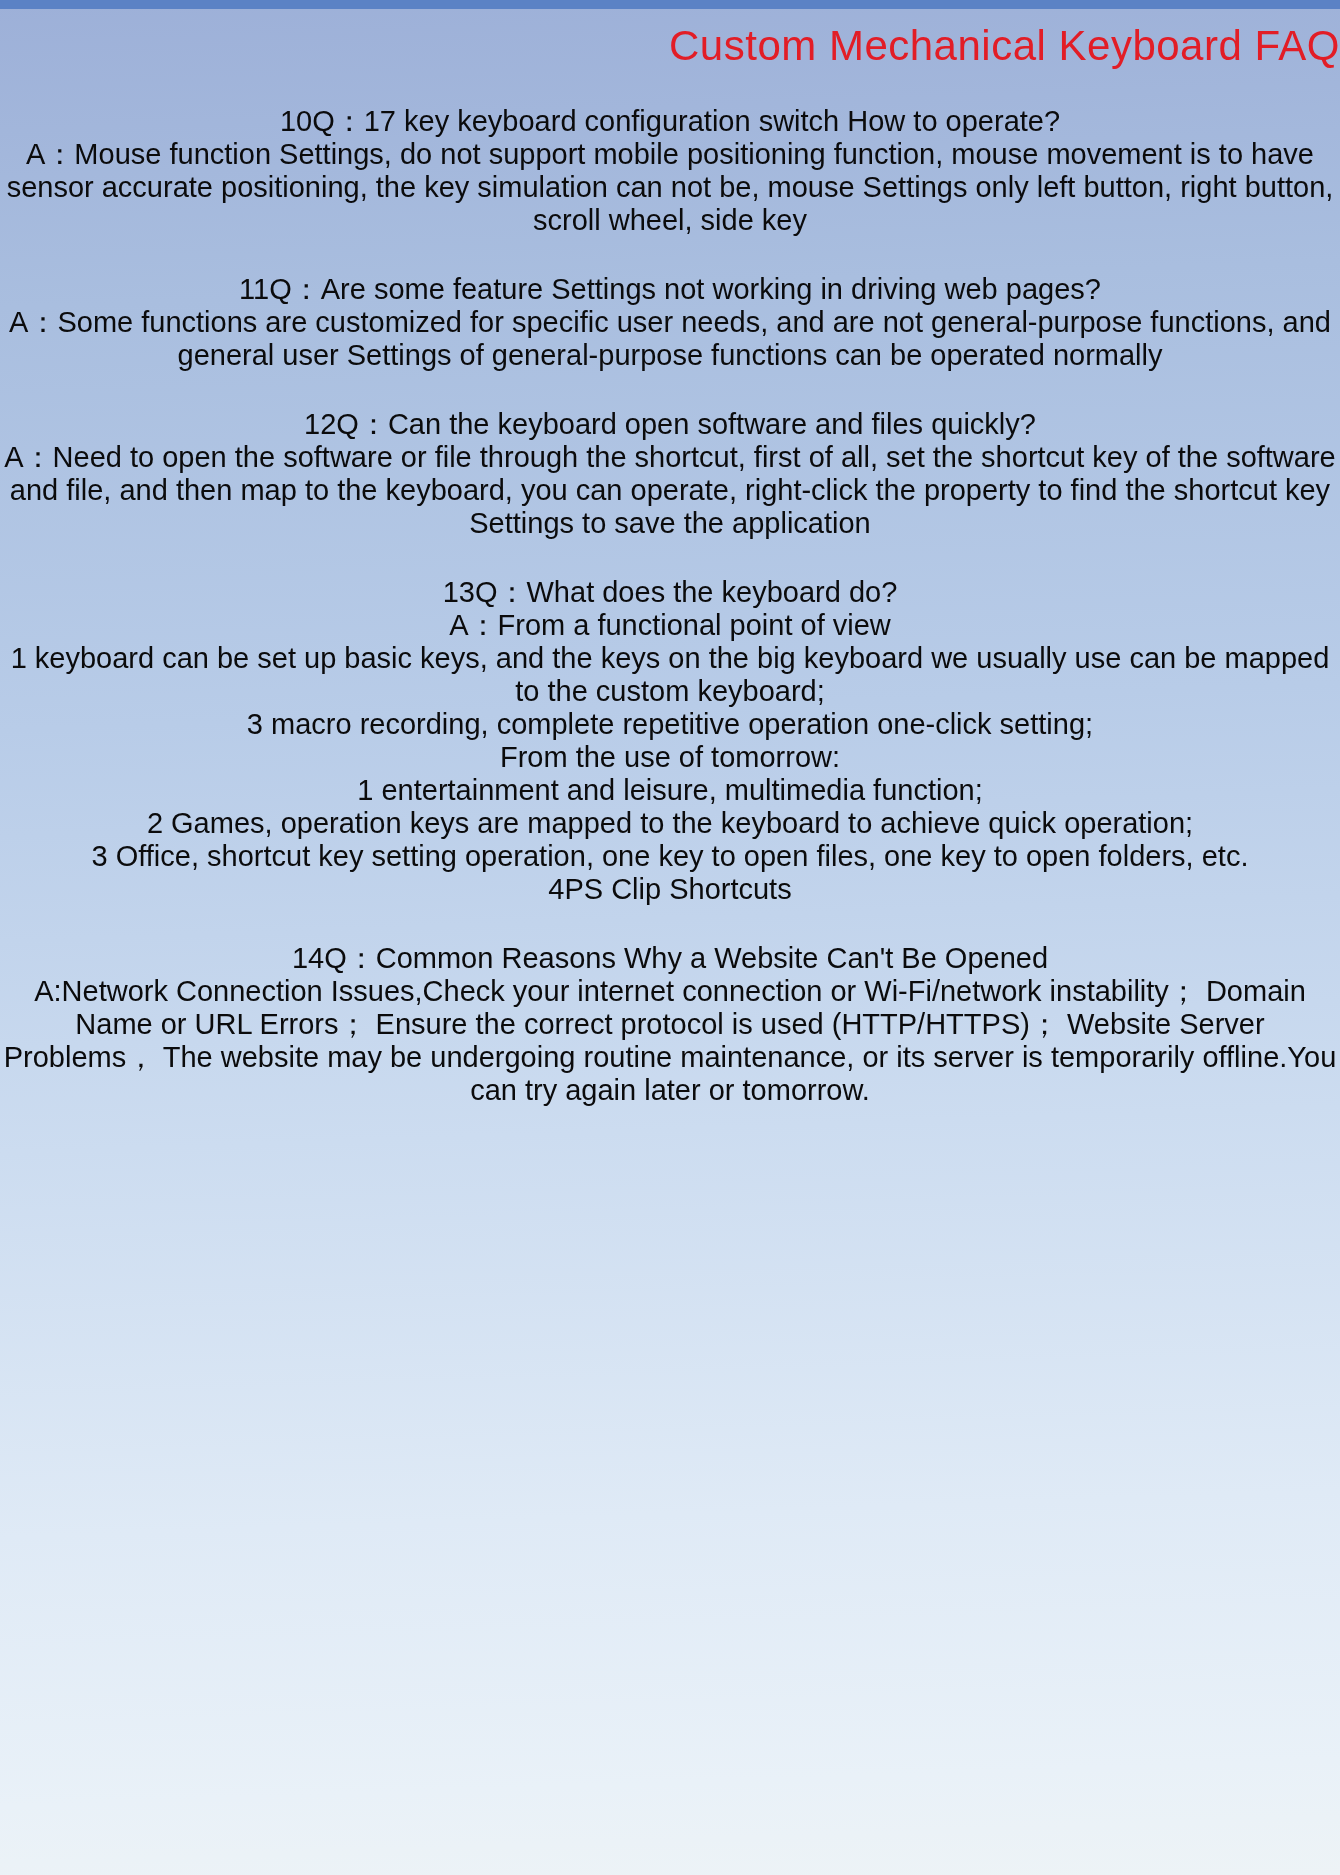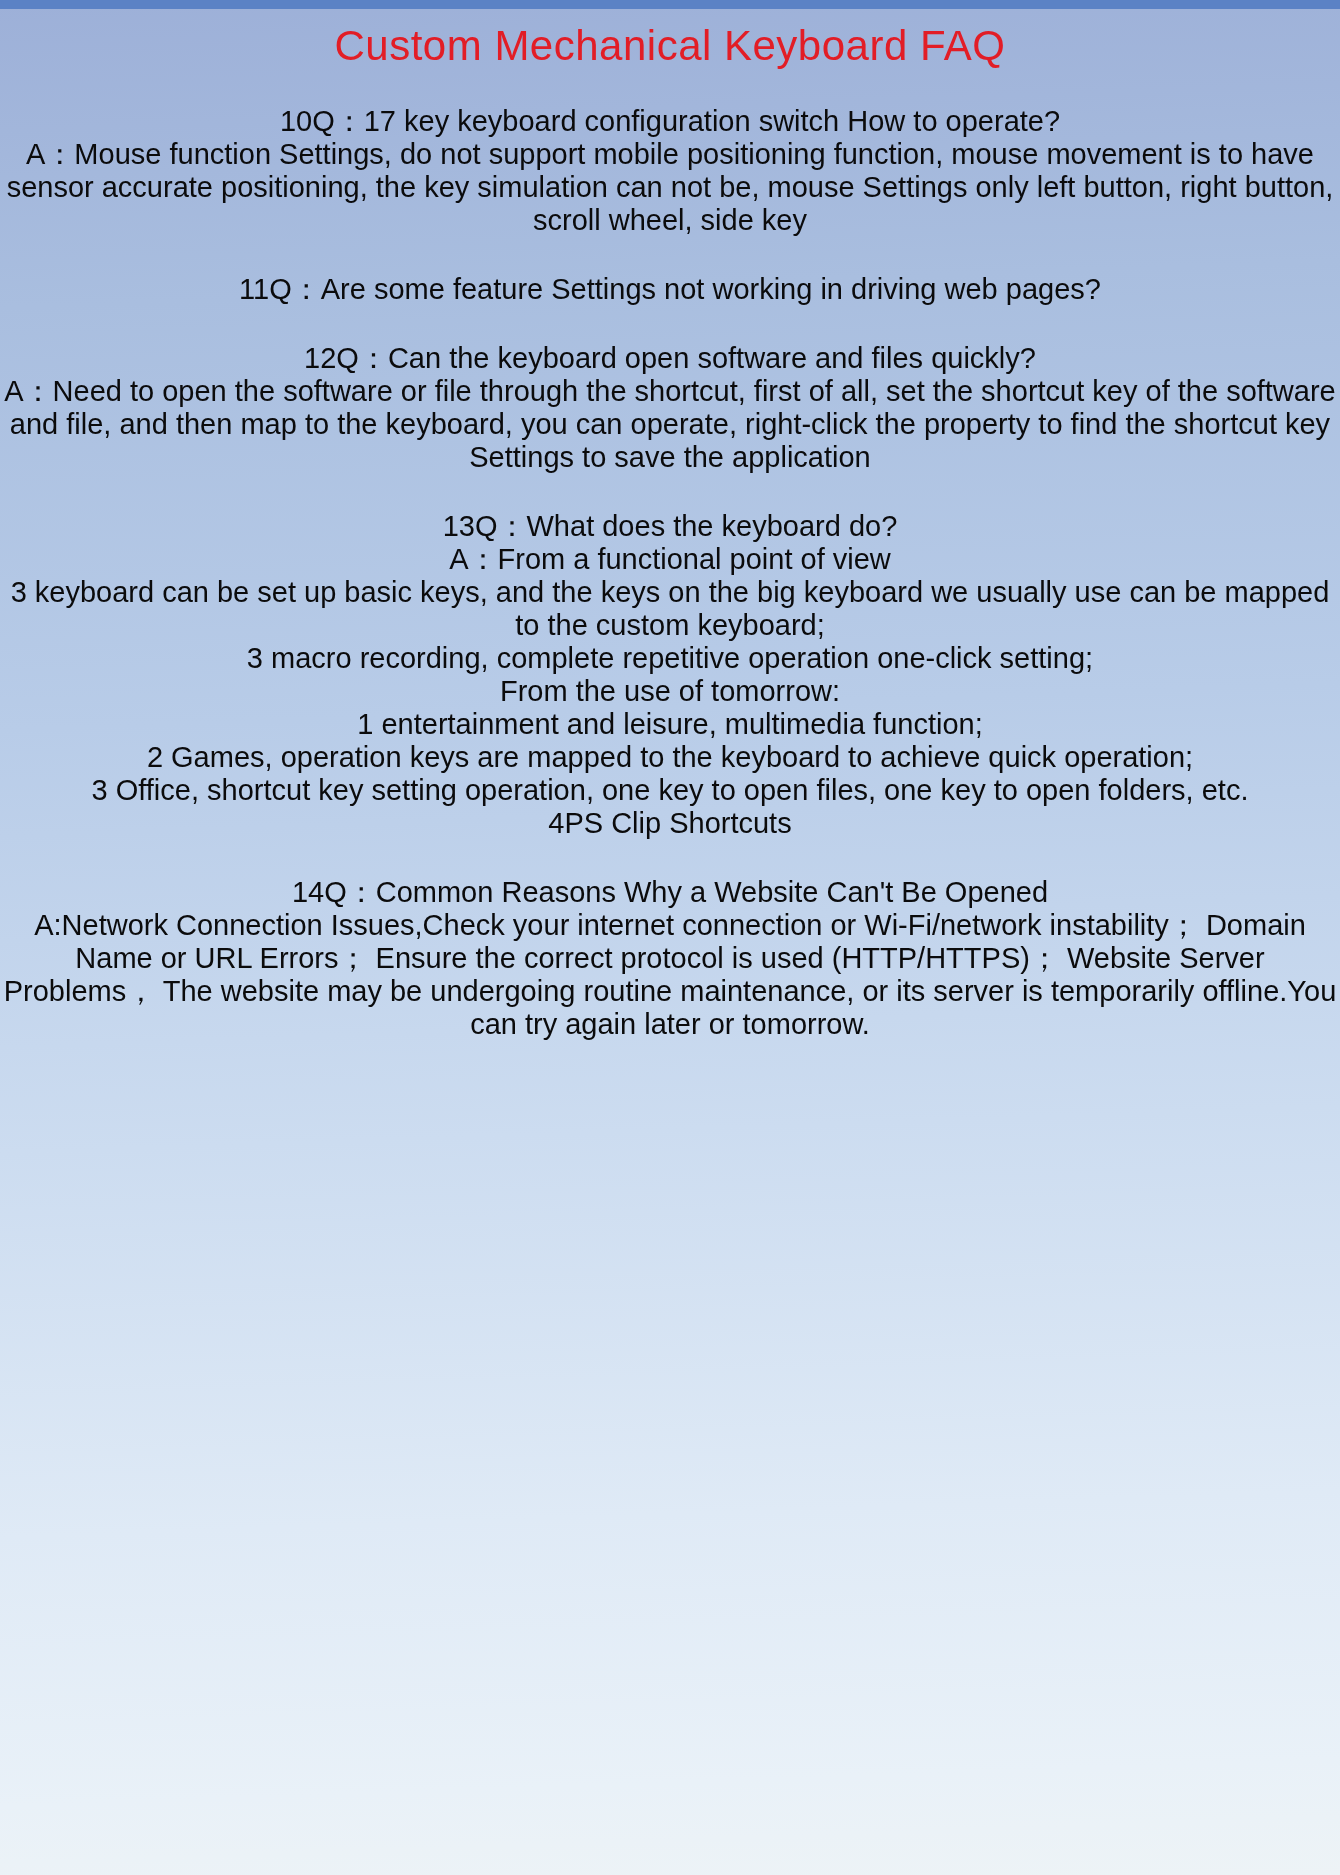--- a/index.html
+++ b/index.html
@@ -18,21 +18,21 @@
       #dfeaf6 80%,
       #e9f1f8 94%,
       #edf3f6 100%);
   }
   .top-bar {
     width: 100%;
     height: 9px;
     background: #5b82c5;
   }
   .title {
-    text-align: center;
+    text-align: right;
     color: #e21d26;
     font-size: 42px;
     font-weight: normal;
     line-height: 47px;
     margin-top: 13px;
     margin-bottom: 36px;
     letter-spacing: 0.5px;
   }
   .faq {
     width: 100%;
@@ -58,31 +58,32 @@
 
   <section class="faq">
 
     <div class="qa">
       <p>10Q：17 key keyboard configuration switch How to operate?</p>
       <p>A：Mouse function Settings, do not support mobile positioning function, mouse movement is to have sensor accurate positioning, the key simulation can not be, mouse Settings only left button, right button, scroll wheel, side key</p>
     </div>
 
     <div class="qa">
       <p>11Q：Are some feature Settings not working in driving web pages?</p>
+      <p>A：Some functions are customized for specific user needs, and are not general-purpose functions, and general user Settings of general-purpose functions can be operated normally</p>
     </div>
 
     <div class="qa">
       <p>12Q：Can the keyboard open software and files quickly?</p>
       <p>A：Need to open the software or file through the shortcut, first of all, set the shortcut key of the software and file, and then map to the keyboard, you can operate, right-click the property to find the shortcut key Settings to save the application</p>
     </div>
 
     <div class="qa">
       <p>13Q：What does the keyboard do?</p>
       <p>A：From a functional point of view</p>
-      <p>3 keyboard can be set up basic keys, and the keys on the big keyboard we usually use can be mapped to the custom keyboard;</p>
+      <p>1 keyboard can be set up basic keys, and the keys on the big keyboard we usually use can be mapped to the custom keyboard;</p>
       <p>3 macro recording, complete repetitive operation one-click setting;</p>
       <p>From the use of tomorrow:</p>
       <p>1 entertainment and leisure, multimedia function;</p>
       <p>2 Games, operation keys are mapped to the keyboard to achieve quick operation;</p>
       <p>3 Office, shortcut key setting operation, one key to open files, one key to open folders, etc.</p>
       <p>4PS Clip Shortcuts</p>
     </div>
 
     <div class="qa">
       <p>14Q：Common Reasons Why a Website Can't Be Opened</p>

